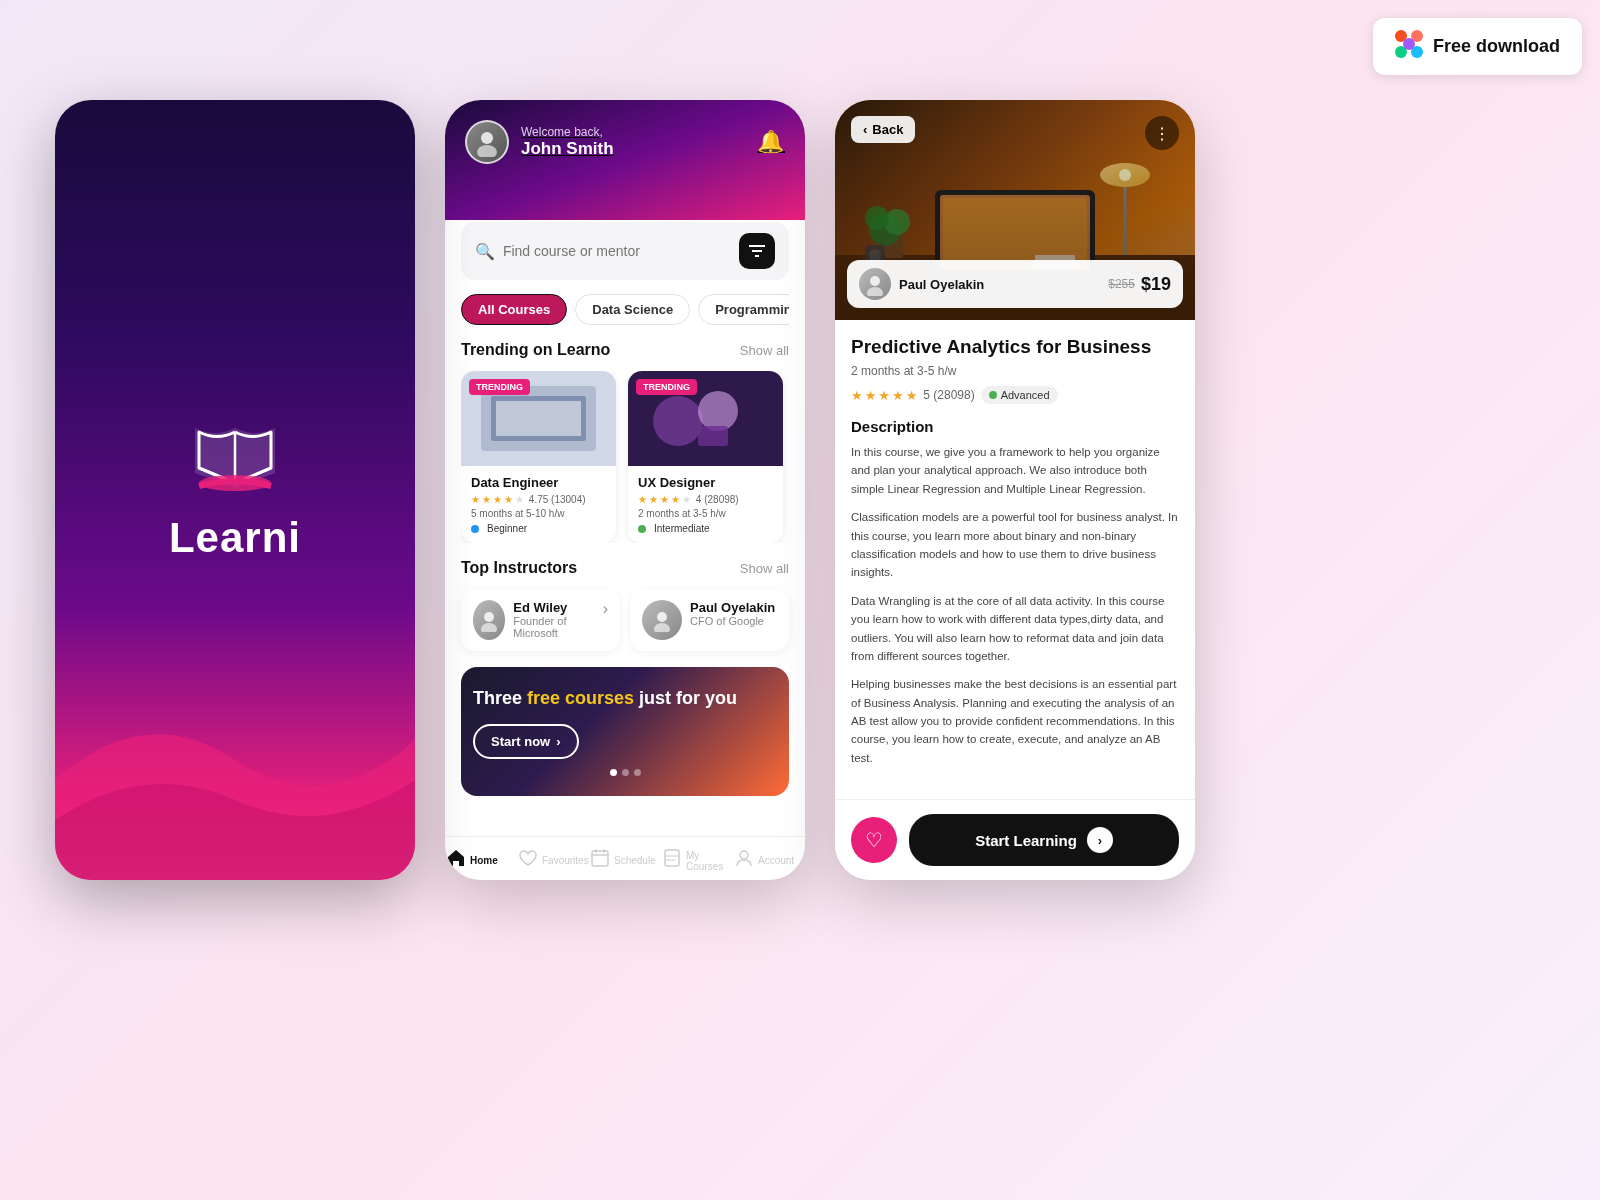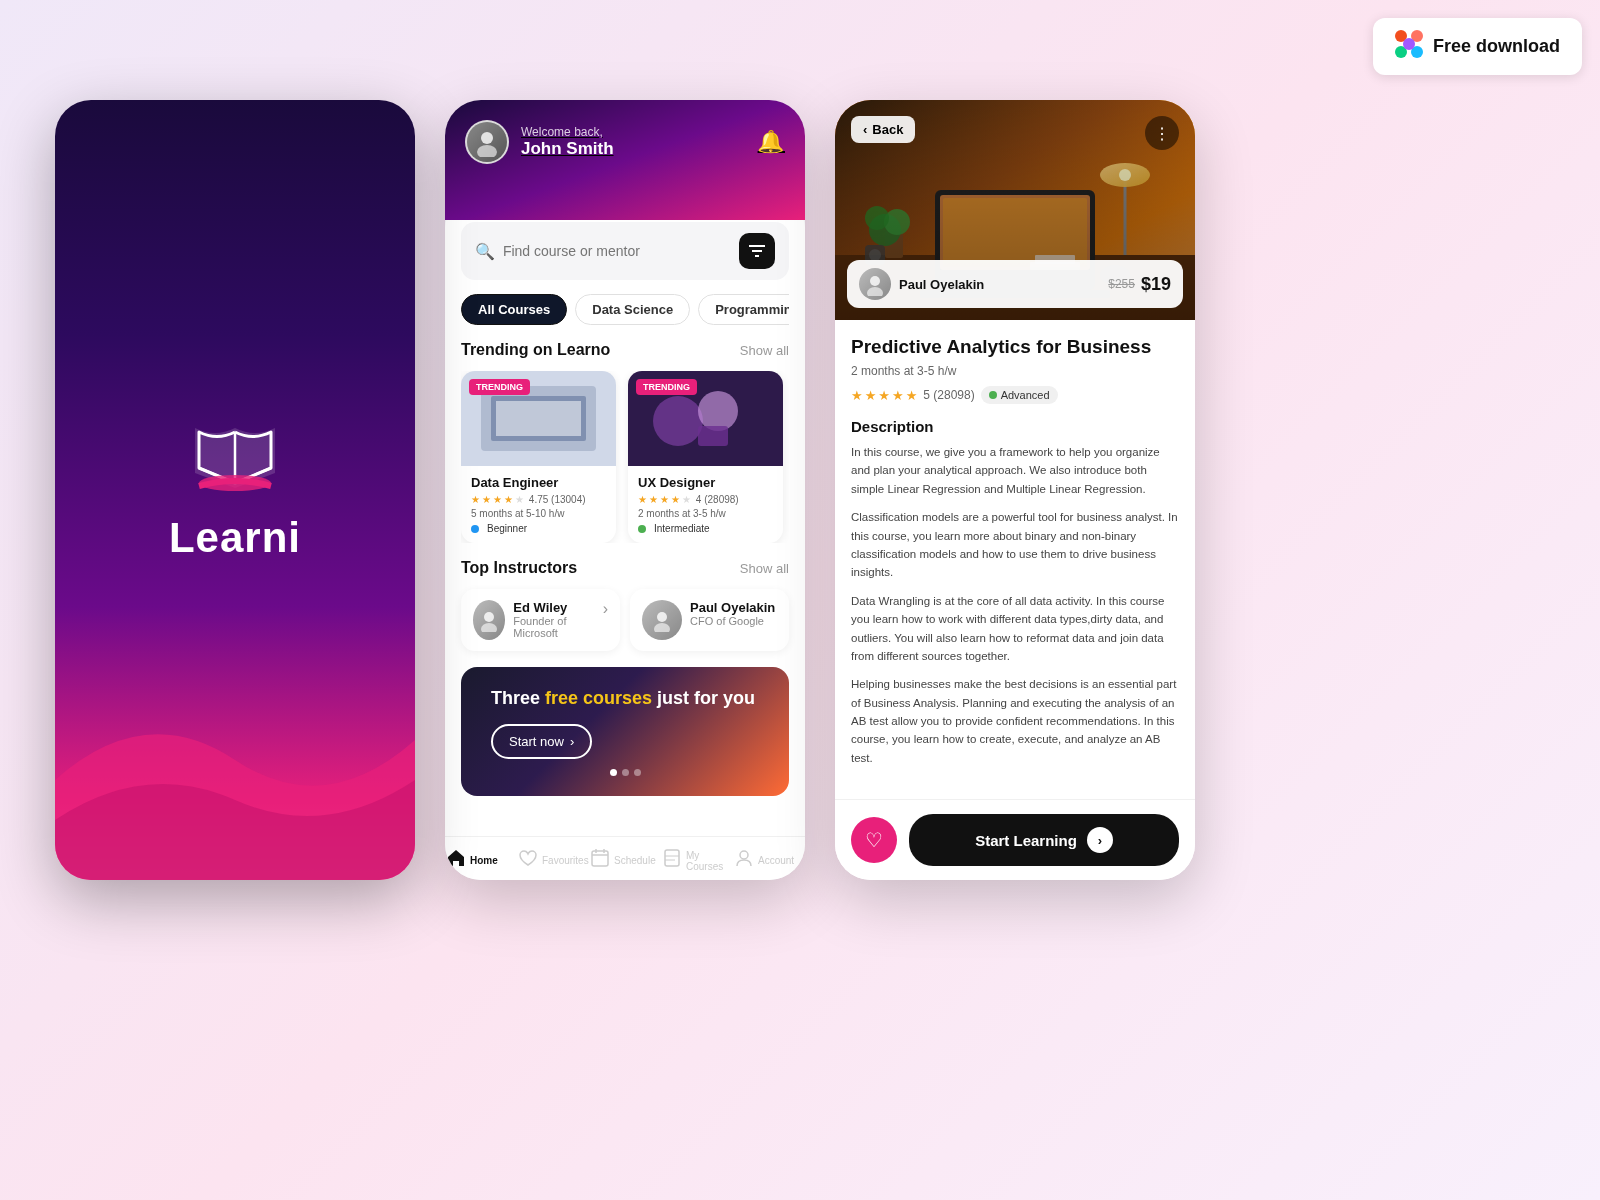--- a/index.html
+++ b/index.html
@@ -190,21 +190,21 @@
       border-radius: 20px;
       font-size: 13px;
       font-weight: 600;
       white-space: nowrap;
       cursor: pointer;
       border: 1.5px solid #e0e0e0;
       background: white;
       color: #333;
     }
     .category-tab.active {
-      background: #0f172a;
+      background: #be185d;
       color: white;
       border-color: #111;
     }
     .section-header {
       display: flex;
       justify-content: space-between;
       align-items: center;
       margin-bottom: 12px;
     }
     .section-title {
@@ -323,21 +323,21 @@
     }
     .chevron-right {
       color: #999;
       font-size: 16px;
     }
 
     
     .promo-banner {
       border-radius: 16px;
       background: linear-gradient(135deg, #1a1a2e 0%, #2d1b4e 40%, #ff6b35 100%);
-      padding: 20px 30px;
+      padding: 20px 12px;
       position: relative;
       overflow: hidden;
       margin-bottom: 14px;
     }
     .promo-text {
       font-size: 18px;
       font-weight: 700;
       color: white;
       margin-bottom: 14px;
       line-height: 1.3;
@@ -345,21 +345,21 @@
     .promo-text .highlight {
       color: #f5c518;
     }
     .promo-btn {
       background: transparent;
       border: 2px solid white;
       border-radius: 20px;
       padding: 8px 16px;
       color: white;
       font-size: 13px;
-      font-weight: 400;
+      font-weight: 700;
       cursor: pointer;
       display: inline-flex;
       align-items: flex-end;
       gap: 6px;
     }
     .promo-dots {
       display: flex;
       gap: 5px;
       justify-content: center;
       margin-top: 10px;

